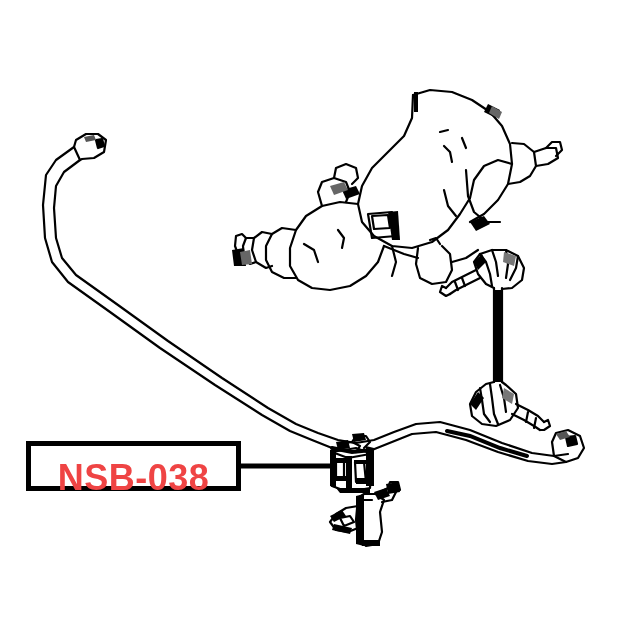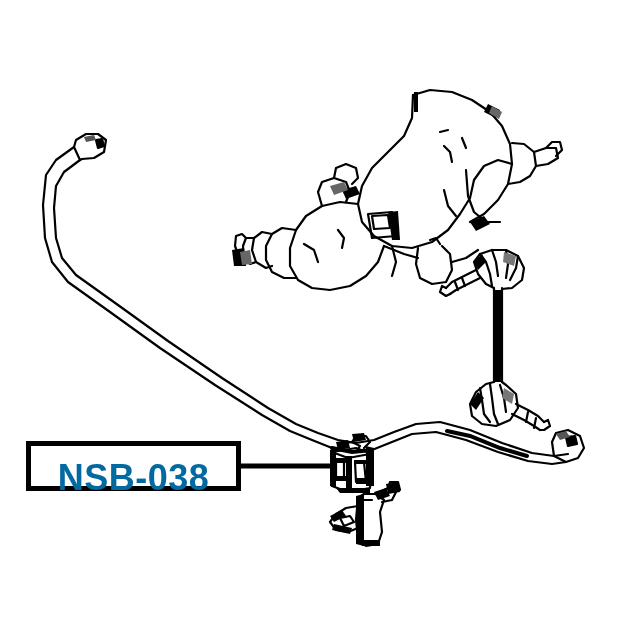--- a/index.html
+++ b/index.html
@@ -33,21 +33,21 @@
     background: #ffffff;
     display: flex;
     align-items: center;
     justify-content: center;
   }
   .part-label-text {
     font-family: "Liberation Sans", sans-serif;
     font-size: 36px;
     font-weight: bold;
     letter-spacing: 0.5px;
-    color: #0369a1;
+    color: #ef4444;
     line-height: 1;
     white-space: nowrap;
     margin-top: 23px;
   }
 </style>
 </head>
 <body>
 
 <div id="page">
 

